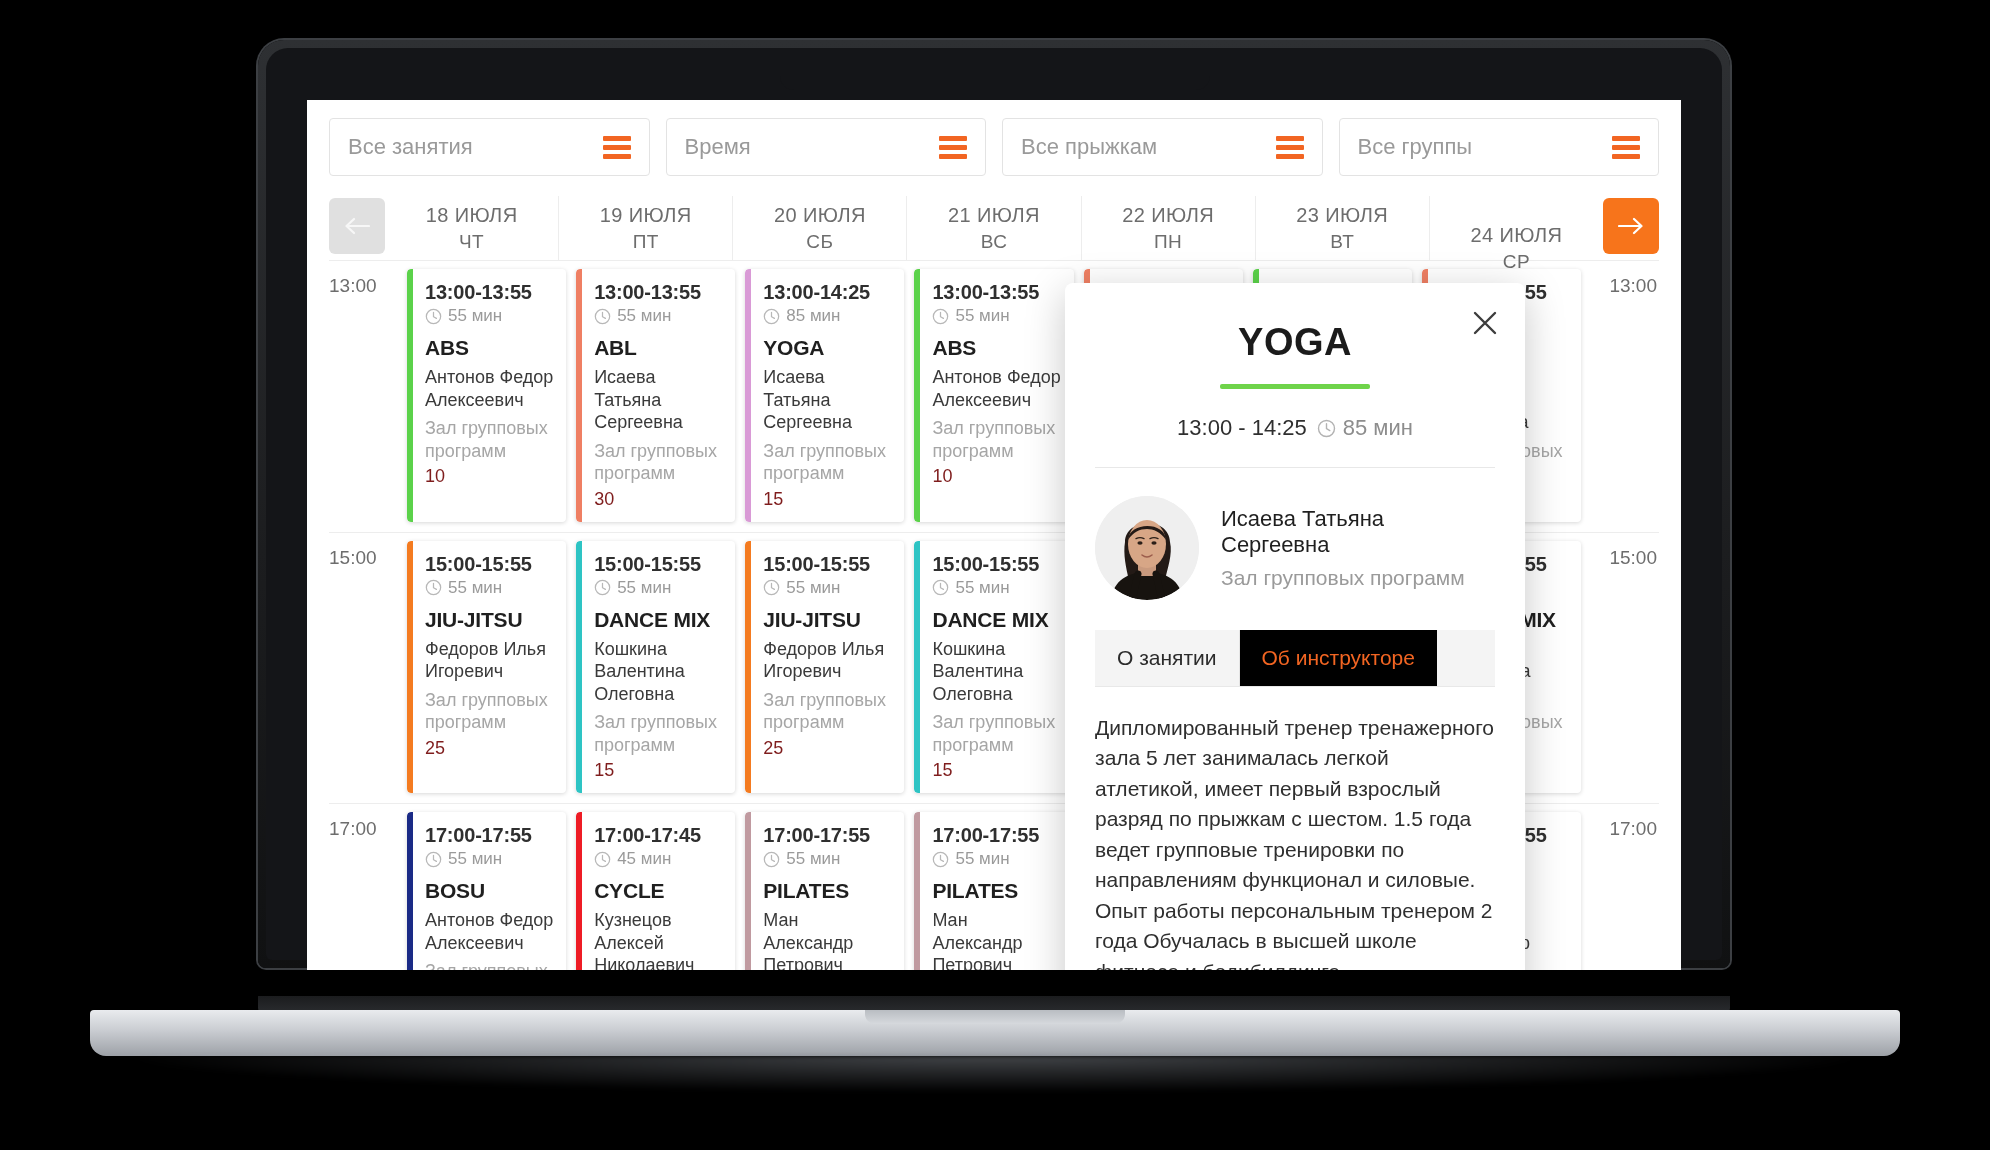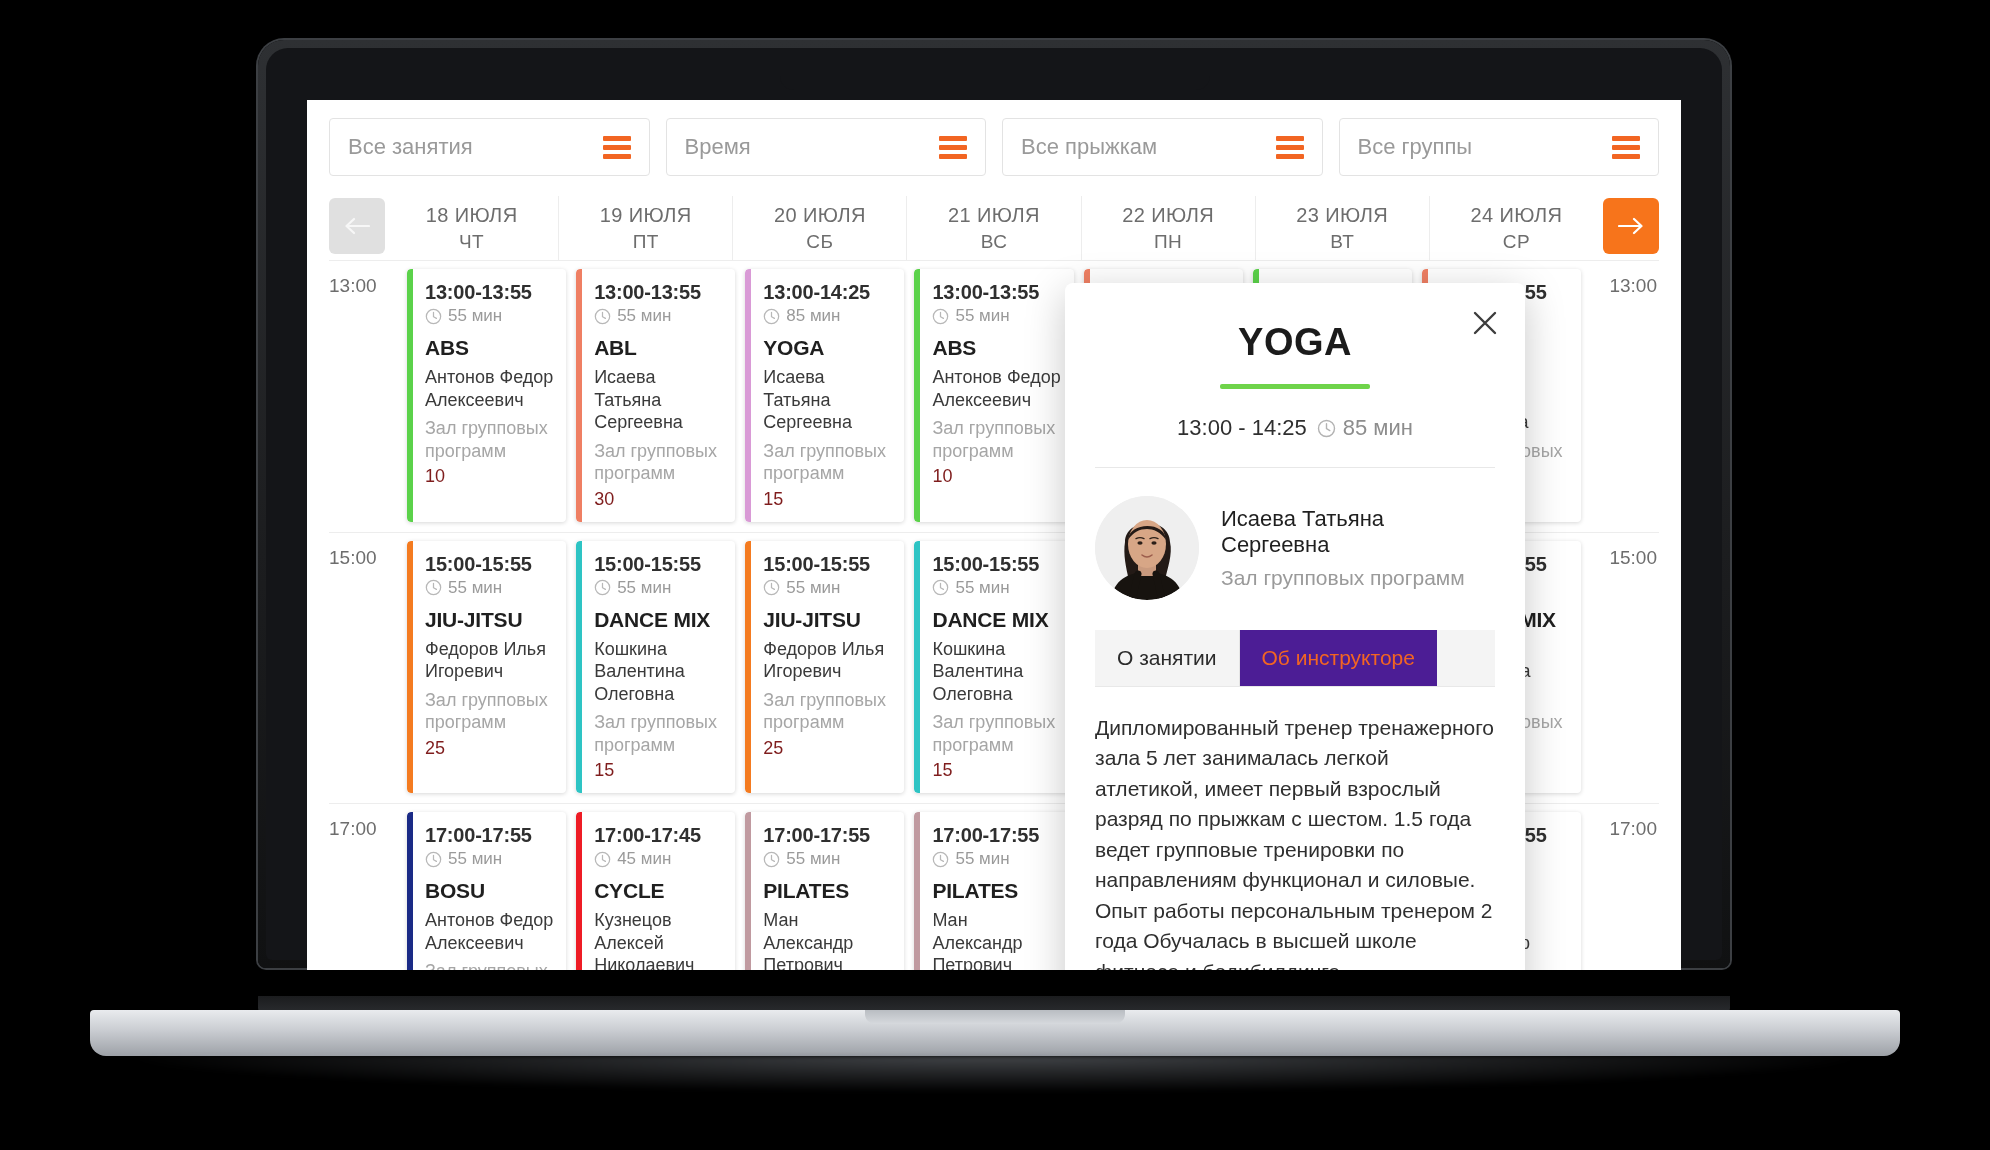--- a/index.html
+++ b/index.html
@@ -100,21 +100,21 @@
     margin-top:2px;
   }
   .navbtn.prev { background:#e0e0e0; color:#f7f7f7; }
   .navbtn.next { background:#f7741b; color:#fff; }
   .daycols { flex:1; display:flex; }
   .daycol {
     flex:1; text-align:center; padding-top:6px;
     border-right:1px solid #ededed;
     color:#6d6d6d; line-height:1.35;
   }
-  .daycol:last-child { border-right:none; }
+  .daycol:last-child { border-right:none;margin-top:20px; }
   .daycol .d1 { font-size:20px; letter-spacing:.4px; }
   .daycol .d2 { font-size:19px; letter-spacing:.4px; }
 
   .grid-wrap { padding: 0 22px; }
   .row {
     display:flex; align-items:stretch;
     border-top:1px solid #ededed;
     min-height:190px;
   }
   .row.r1 { border-top:1px solid #ededed; }
@@ -180,21 +180,21 @@
     width:104px;height:104px;border-radius:50%;
     background:#efefef; overflow:hidden; flex:none; position:relative;
   }
   .instructor .iname { font-size:22px; color:#1f1f1f; }
   .instructor .iplace { font-size:21px; color:#9a9a9a; margin-top:8px; }
 
   .tabs { display:flex; margin-top:30px; background:#f4f4f4; }
   .tab {
     padding: 16px 22px; font-size:21px; cursor:pointer;
   }
-  .tab.active { background:#4c1d95; color:#f26522; }
+  .tab.active { background:#000000; color:#f26522; }
   .tab.inactive { color:#2b2b2b; border-right:1px solid #e4e4e4; }
   .tabs-underline { height:1px; background:#e8e8e8; }
 
   .desc { font-size:21px; line-height:1.45; color:#2f2f2f; margin-top:26px; }
 </style>
 </head>
 <body>
 
 <div id="stage">
 

